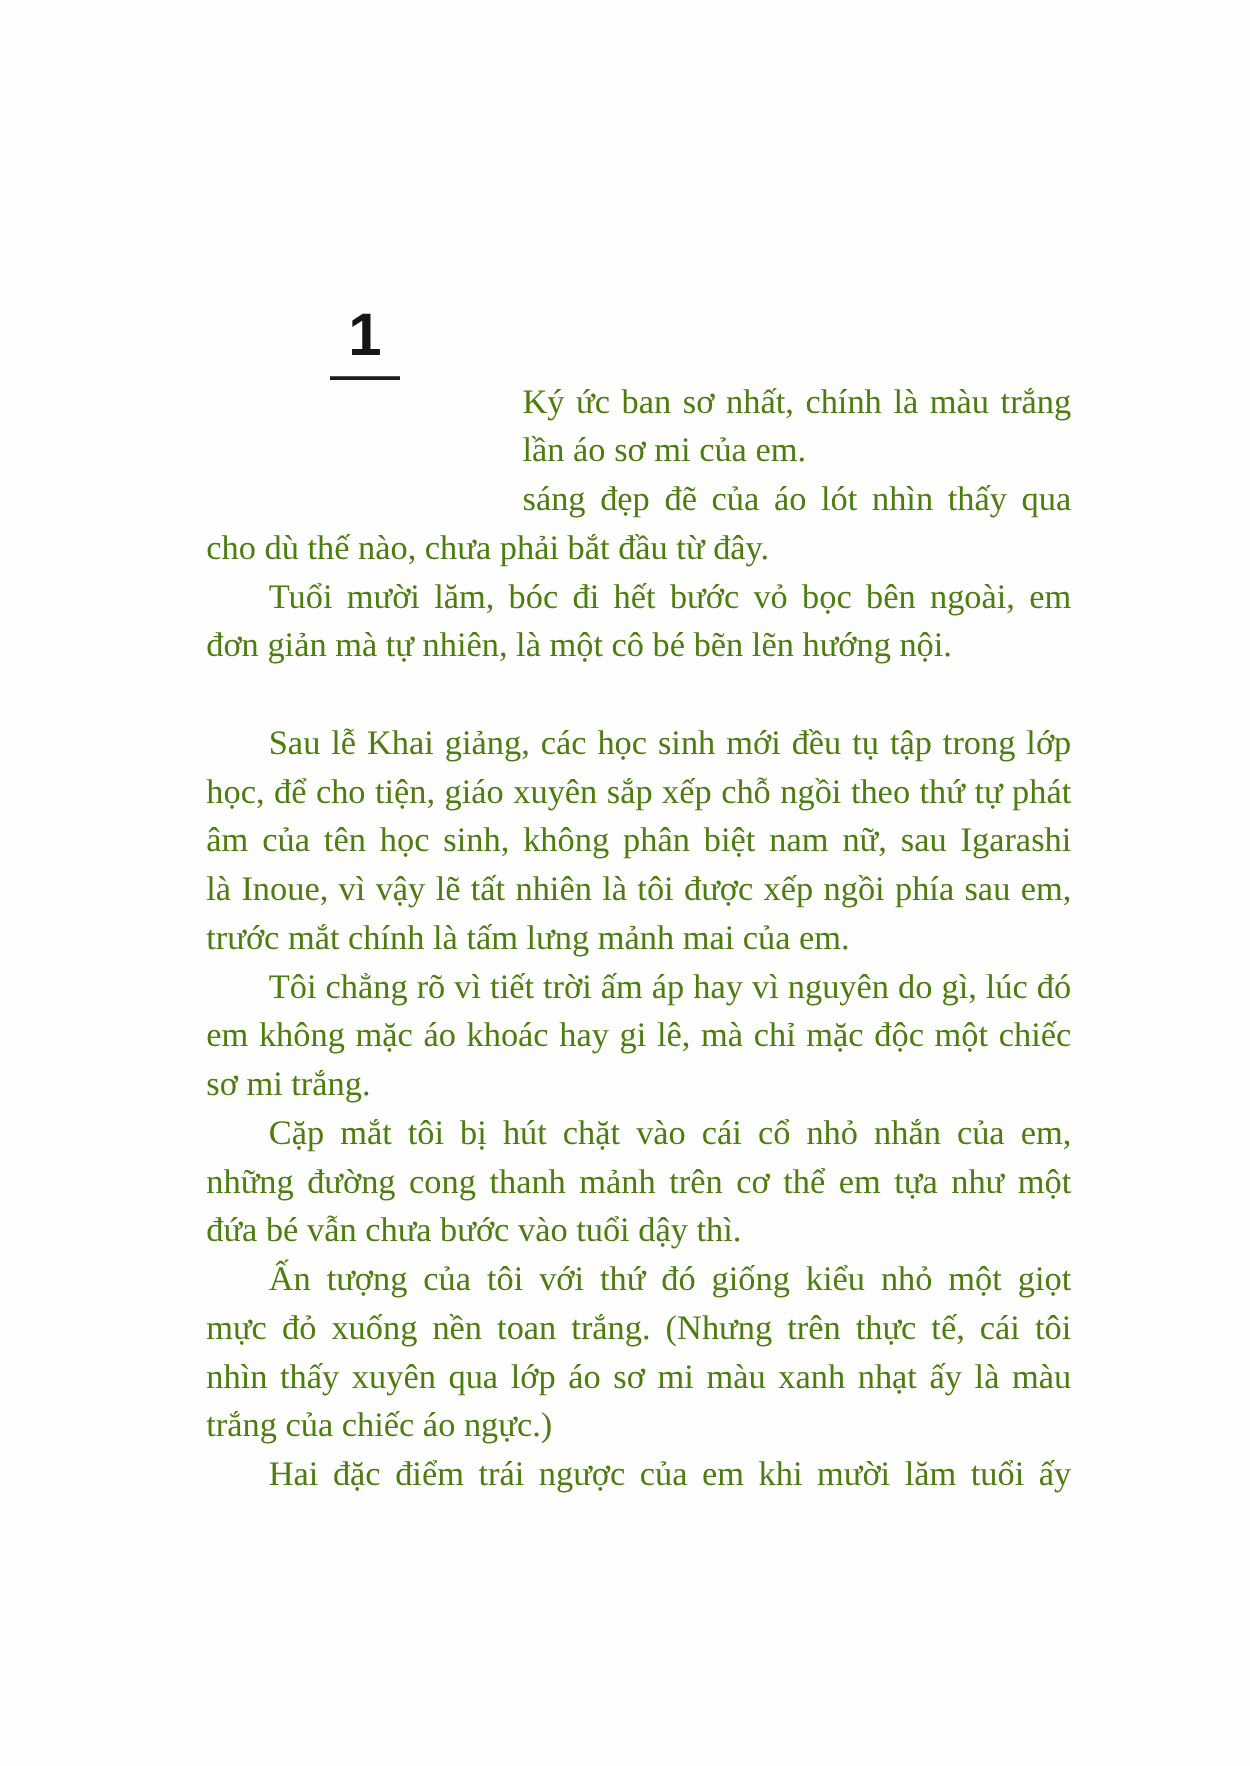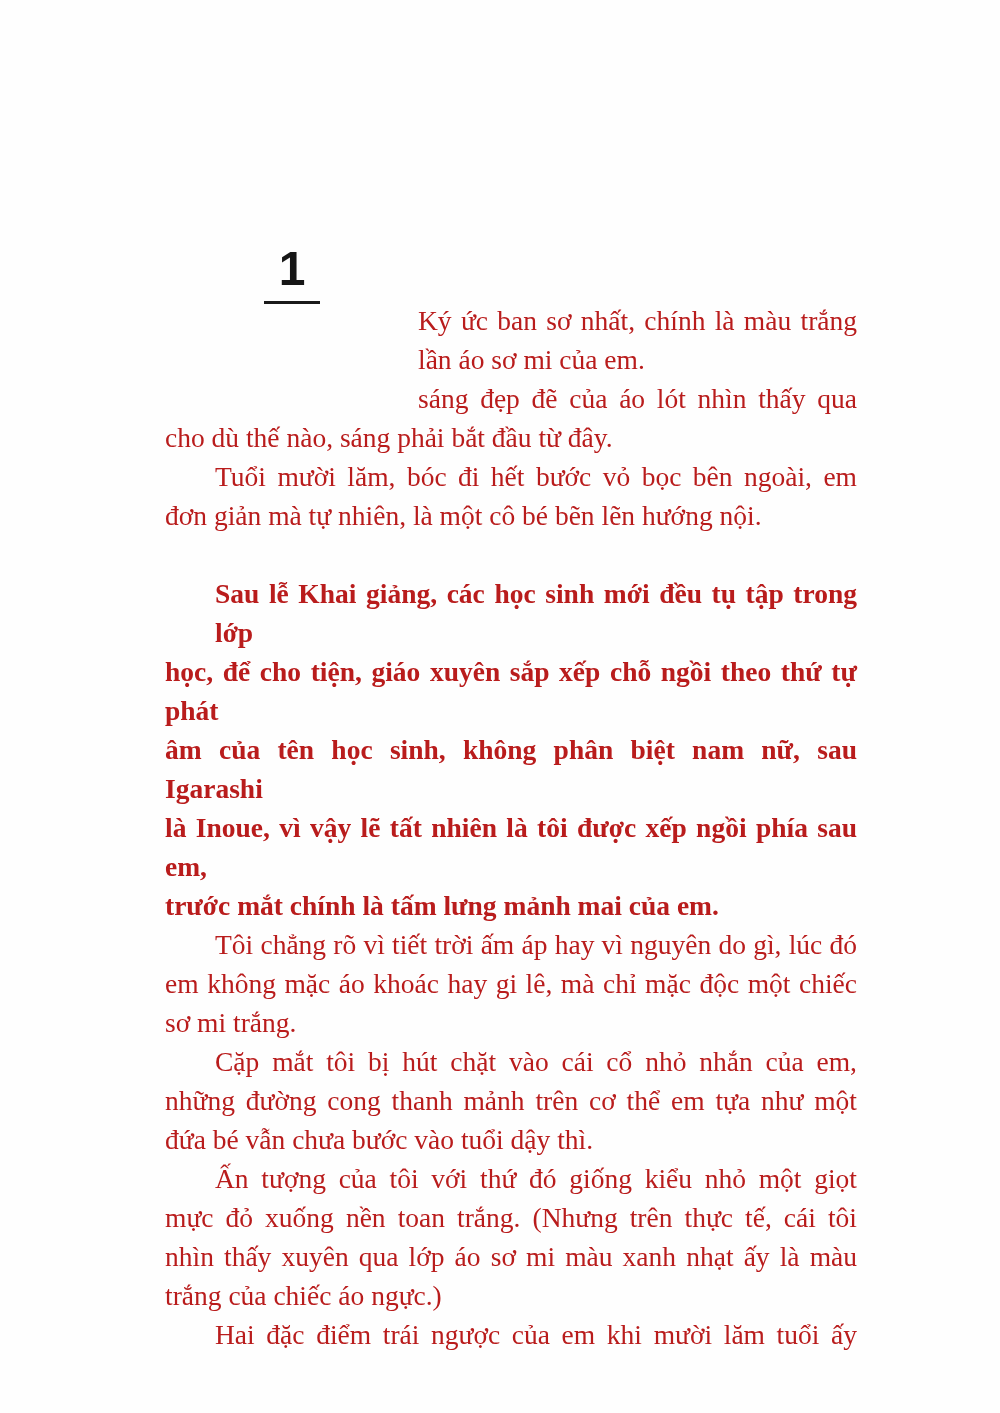--- a/index.html
+++ b/index.html
@@ -34,24 +34,24 @@
     background: #1a1a1a;
     margin-top: 6px;
   }
   .text-column {
     position: absolute;
     left: 165px;
     top: 301px;
     width: 692px;
     font-size: 27.5px;
     line-height: 39px;
-    color: #b91c1c;
+    color: #4d7c0f;
   }
   .para { margin: 0; }
-  .para.gap { margin-top: 39px; font-weight: bold; }
+  .para.gap { margin-top: 39px; }
   .line {
     text-align: justify;
     text-align-last: justify;
     white-space: normal;
   }
   .line.rag { text-align-last: left; }
   .para.epigraph .line { margin-left: 253px; }
   .para.hang .line.first { margin-left: 310px; }
   .para.indent .line.first { padding-left: 50px; }
 </style>
@@ -63,21 +63,21 @@
     <div class="chapter-number">1</div>
     <div class="chapter-rule"></div>
   </div>
   <div class="text-column" id="text-column">
       <div class="para epigraph">
         <div class="line first">Ký ức ban sơ nhất, chính là màu trắng</div>
         <div class="line rag">lần áo sơ mi của em.</div>
         <div class="line">sáng đẹp đẽ của áo lót nhìn thấy qua</div>
       </div>
       <div class="para hang">
-        <div class="line rag">cho dù thế nào, sáng phải bắt đầu từ đây.</div>
+        <div class="line rag">cho dù thế nào, chưa phải bắt đầu từ đây.</div>
       </div>
       <div class="para indent">
         <div class="line first">Tuổi mười lăm, bóc đi hết bước vỏ bọc bên ngoài, em</div>
         <div class="line rag">đơn giản mà tự nhiên, là một cô bé bẽn lẽn hướng nội.</div>
       </div>
       <div class="para indent gap">
         <div class="line first">Sau lễ Khai giảng, các học sinh mới đều tụ tập trong lớp</div>
         <div class="line">học, để cho tiện, giáo xuyên sắp xếp chỗ ngồi theo thứ tự phát</div>
         <div class="line">âm của tên học sinh, không phân biệt nam nữ, sau Igarashi</div>
         <div class="line">là Inoue, vì vậy lẽ tất nhiên là tôi được xếp ngồi phía sau em,</div>

